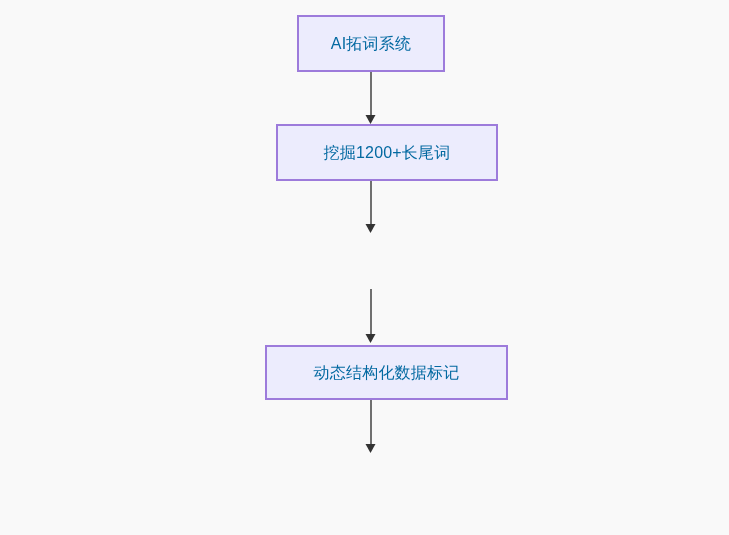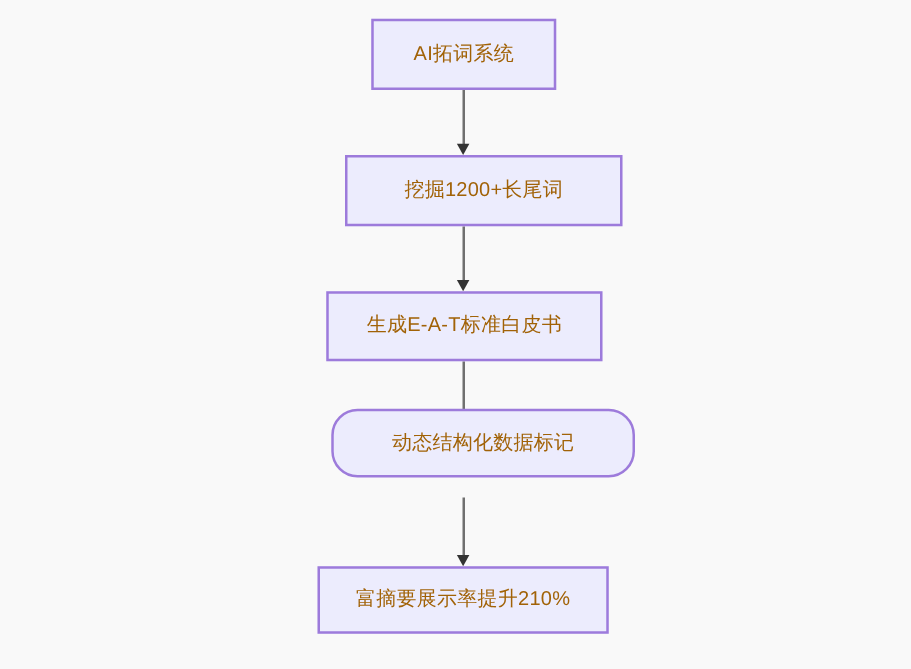--- a/index.html
+++ b/index.html
@@ -20,21 +20,21 @@
   }
   .node {
     position: absolute;
     box-sizing: border-box;
     background: #ececfd;
     border: 2px solid #9d7bdb;
     border-radius: 0;
     display: flex;
     align-items: center;
     justify-content: center;
-    color: #a16207;
+    color: #0369a1;
     font-size: 16px;
     line-height: 1.2;
     white-space: nowrap;
     letter-spacing: 0.2px;
   }
   .edge {
     position: absolute;
     width: 0;
     overflow: visible;
   }
@@ -76,19 +76,17 @@
   </div>
   <div class="edge" style="left:371px; top:398px; height:55px;">
     <div class="edge-line" style="height:47px;"></div>
     <div class="edge-head" style="top:46px;"></div>
   </div>
 
   <div class="node" style="left:297px; top:15px; width:148px; height:57px;">AI拓词系统</div>
 
   <div class="node" style="left:276px; top:124px; width:222px; height:57px;">挖掘1200+长尾词</div>
 
-  <div class="node" style="left:261px; top:233px; width:221px; height:56px;">生成E-A-T标准白皮书</div>
 
-  <div class="node" style="left:265px; top:327px; width:243px; height:55px;border-radius:21px;">动态结构化数据标记</div>
+  <div class="node" style="left:265px; top:345px; width:243px; height:55px;">动态结构化数据标记</div>
 
-  <div class="node" style="left:254px; top:453px; width:233px; height:54px;">富摘要展示率提升210%</div>
 
 </div>
 
 </body></html>

